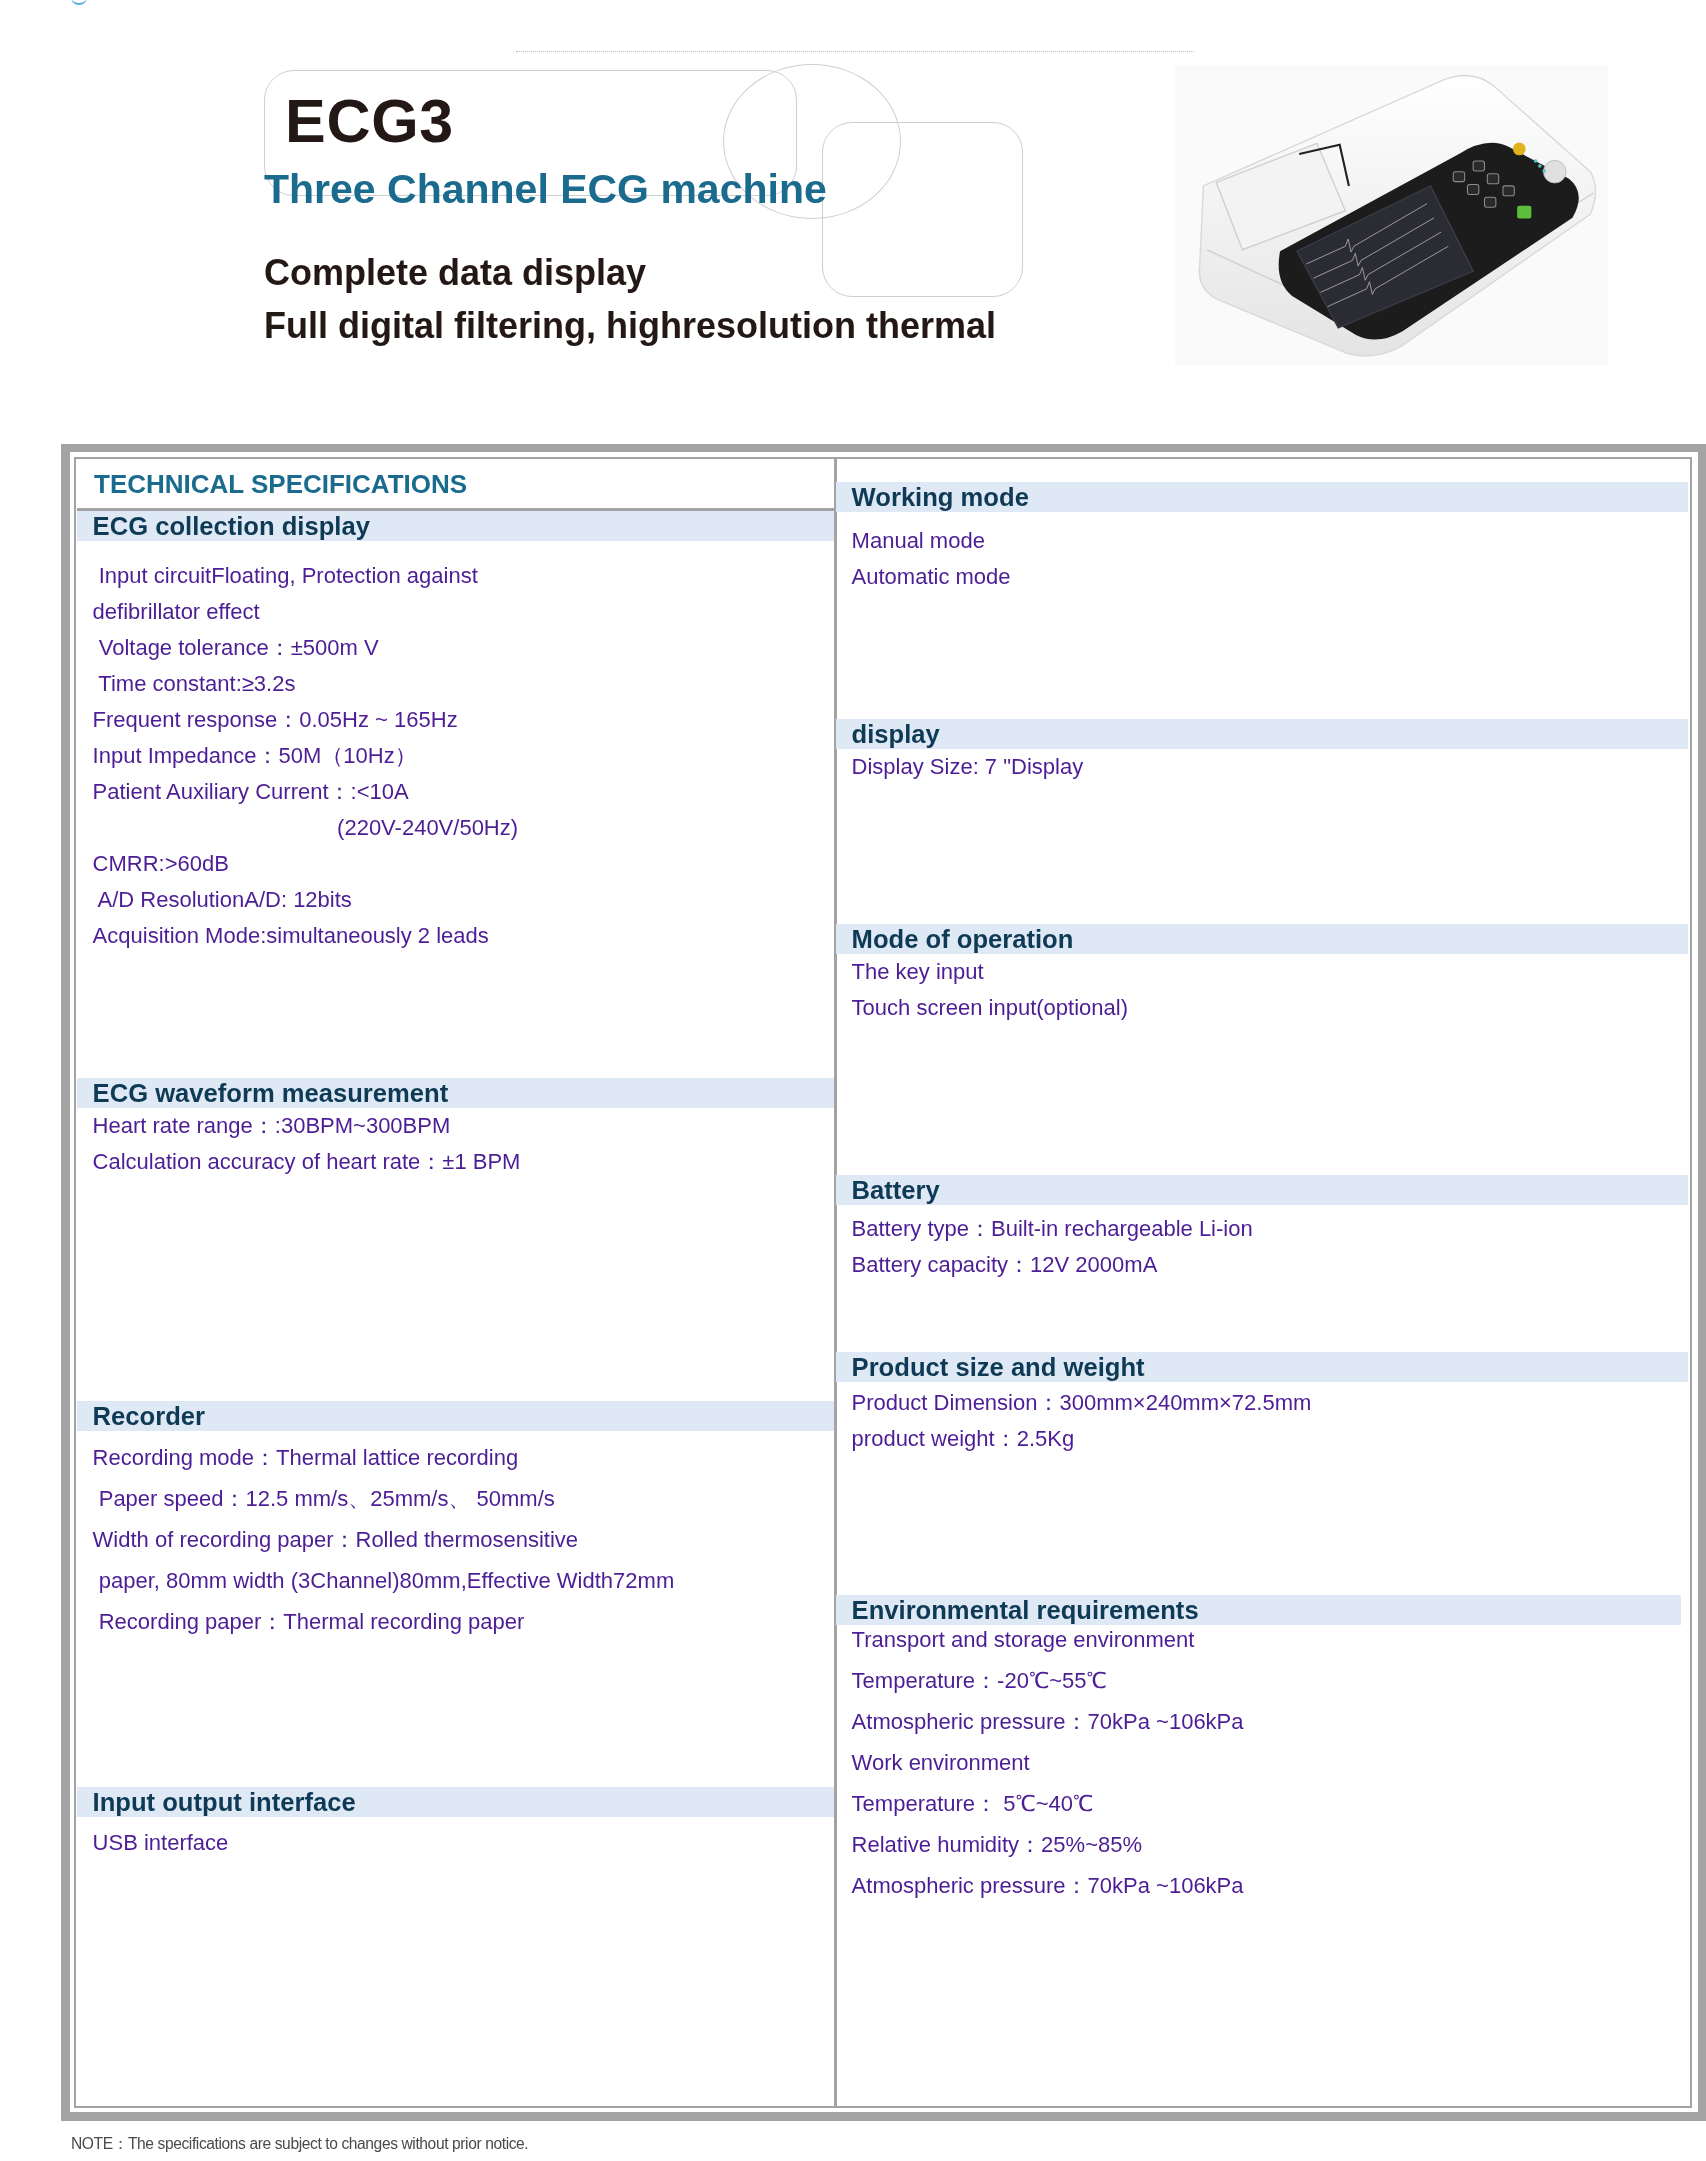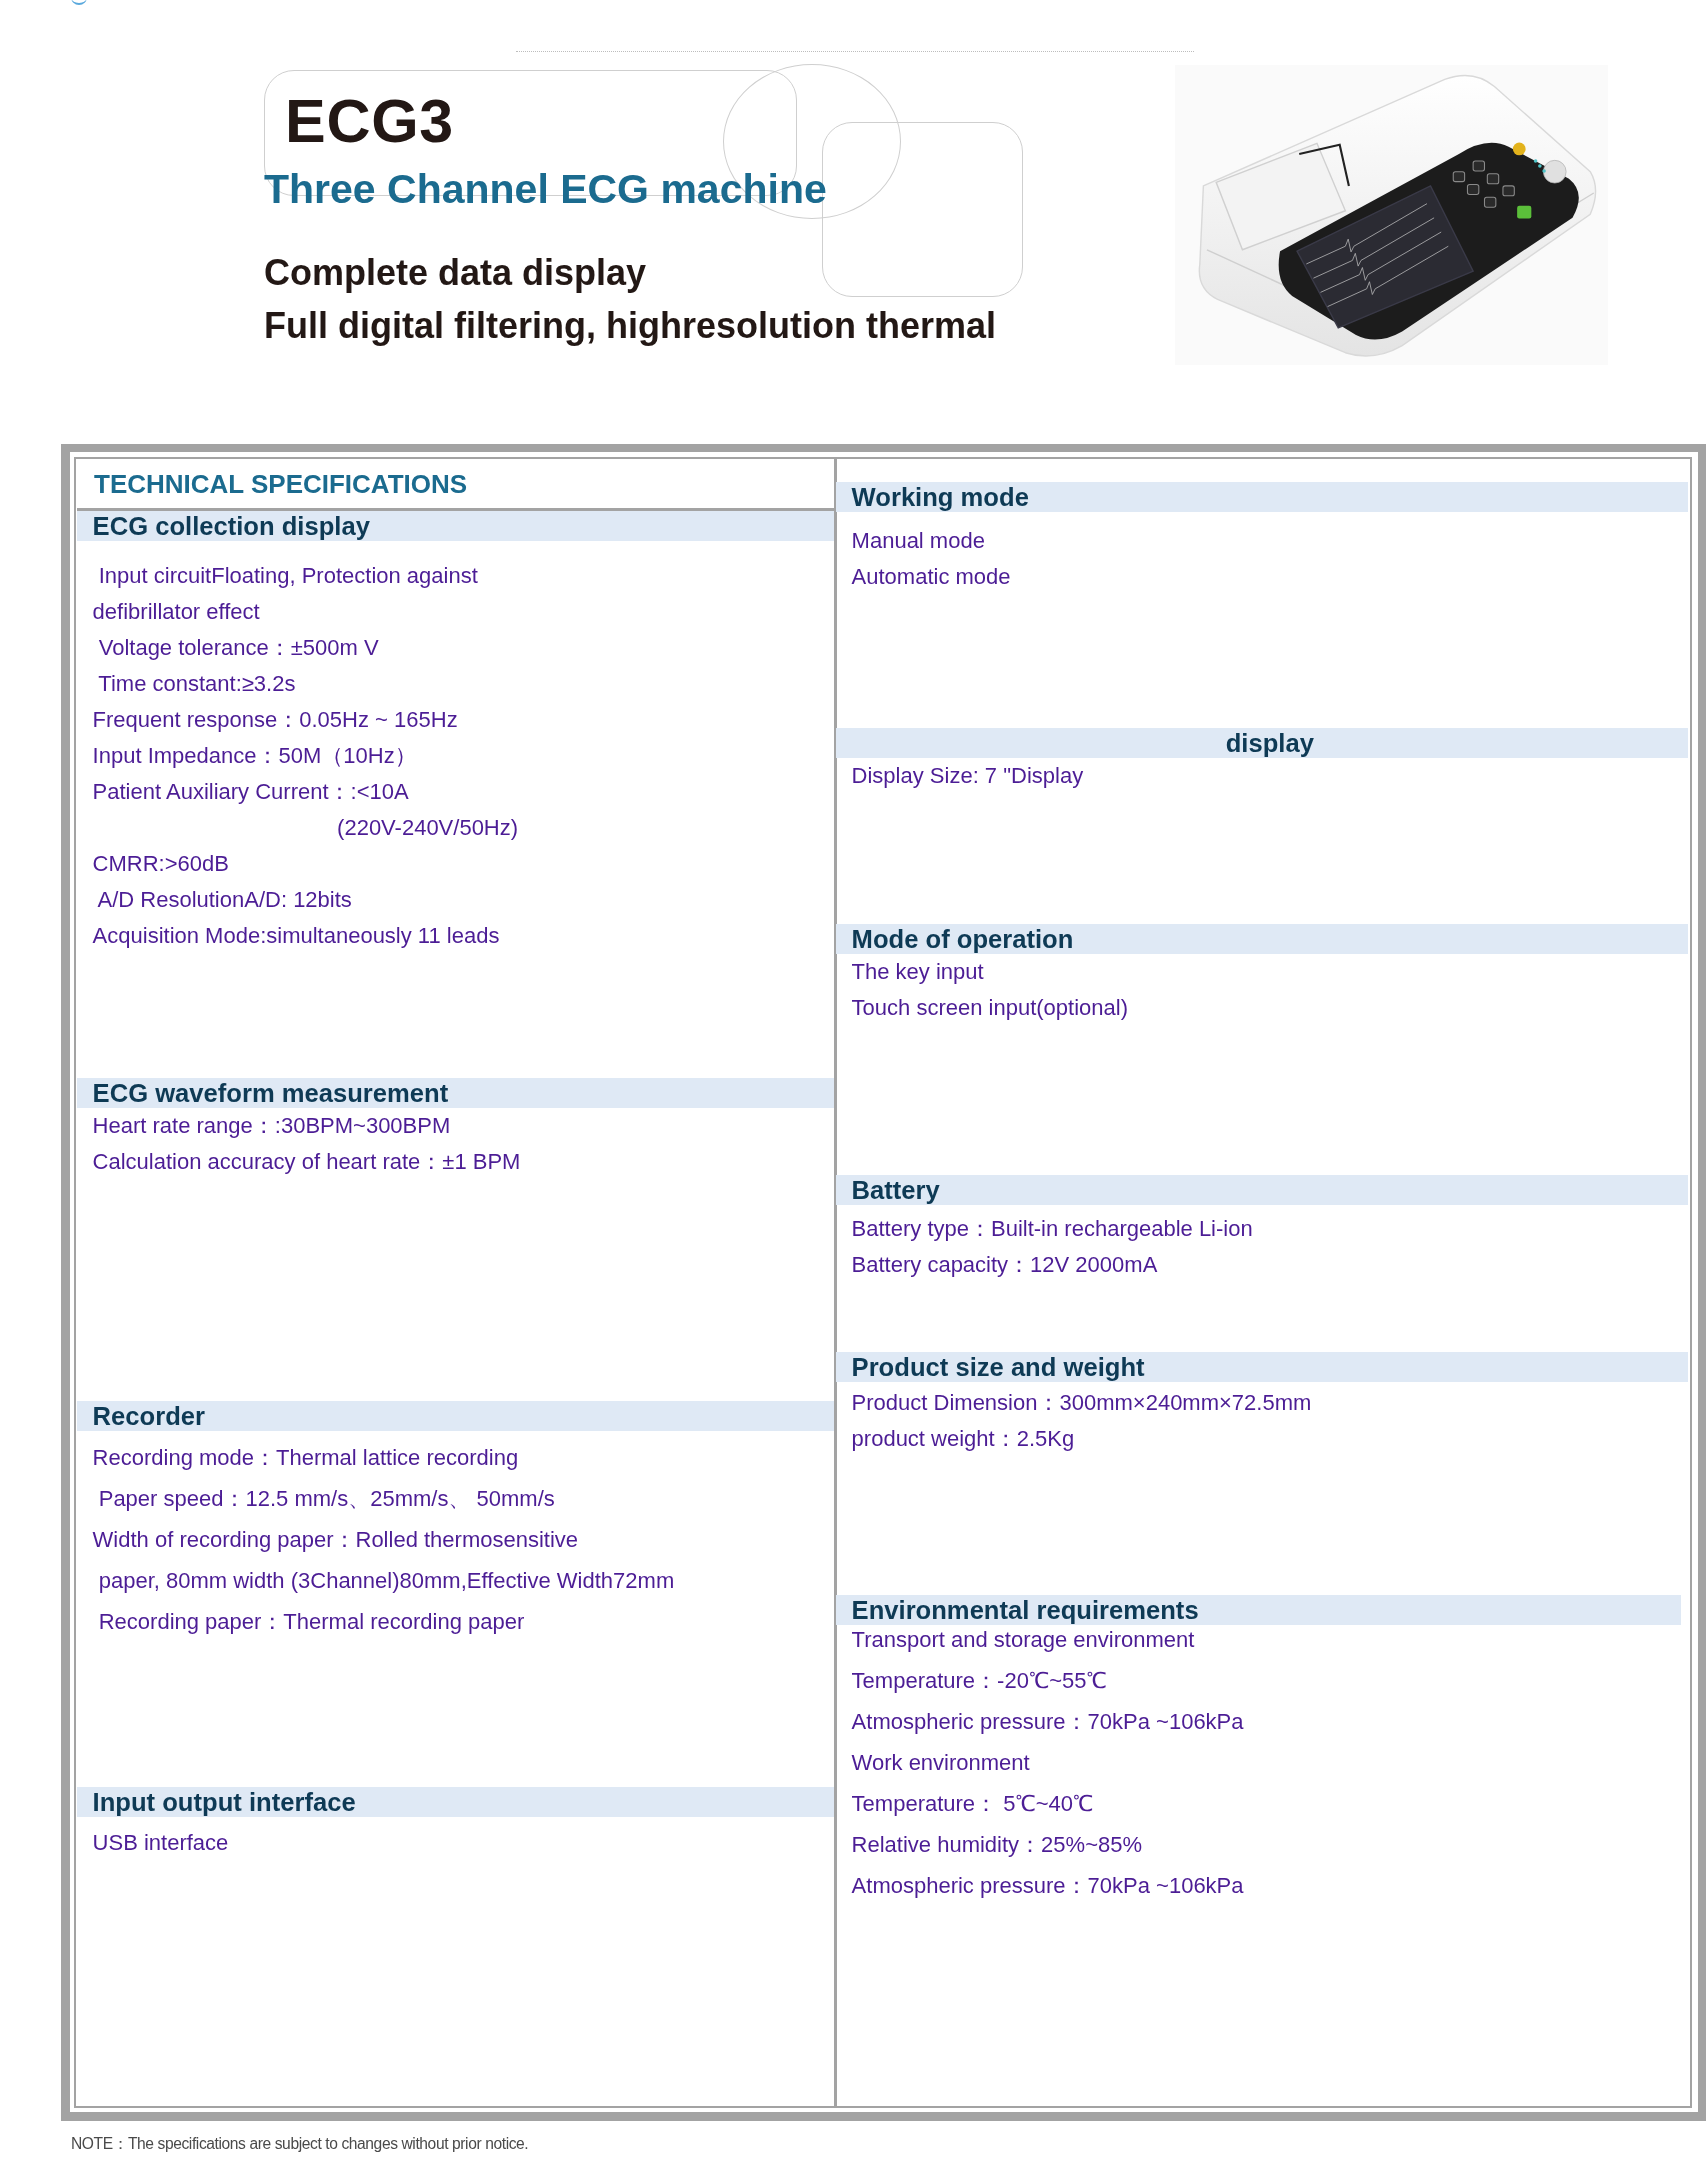--- a/index.html
+++ b/index.html
@@ -127,21 +127,21 @@
       <div class="line" style="line-height:36px;"> Input circuitFloating, Protection against</div>
       <div class="line" style="line-height:36px;">defibrillator effect</div>
       <div class="line" style="line-height:36px;"> Voltage tolerance：±500m V</div>
       <div class="line" style="line-height:36px;"> Time constant:≥3.2s</div>
       <div class="line" style="line-height:36px;">Frequent response：0.05Hz ~ 165Hz</div>
       <div class="line" style="line-height:36px;">Input Impedance：50M（10Hz）</div>
       <div class="line" style="line-height:36px;">Patient Auxiliary Current：:&lt;10A</div>
       <div class="line" style="line-height:36px;">                                        (220V-240V/50Hz)</div>
       <div class="line" style="line-height:36px;">CMRR:&gt;60dB</div>
       <div class="line" style="line-height:36px;"> A/D ResolutionA/D: 12bits</div>
-      <div class="line" style="line-height:36px;">Acquisition Mode:simultaneously 11 leads</div>
+      <div class="line" style="line-height:36px;">Acquisition Mode:simultaneously 2 leads</div>
     </div>
   </div>
 
   <div class="sec" style="top:619px;">
     <div class="sec-head">ECG waveform measurement</div>
     <div class="sec-body" style="top:30px;">
       <div class="line" style="line-height:36px;">Heart rate range：:30BPM~300BPM</div>
       <div class="line" style="line-height:36px;text-align:center;">Calculation accuracy of heart rate：±1 BPM</div>
     </div>
   </div>
@@ -168,21 +168,21 @@
 <div class="col col-right">
 
   <div class="sec" style="top:23px;">
     <div class="sec-head">Working mode</div>
     <div class="sec-body" style="top:41px;">
       <div class="line" style="line-height:36px;">Manual mode</div>
       <div class="line" style="line-height:36px;">Automatic mode</div>
     </div>
   </div>
 
-  <div class="sec" style="top:269px;text-align:center;">
+  <div class="sec" style="top:260px;">
     <div class="sec-head">display</div>
     <div class="sec-body" style="top:30px;">
       <div class="line" style="line-height:36px;">Display Size: 7 "Display</div>
     </div>
   </div>
 
   <div class="sec" style="top:465px;">
     <div class="sec-head">Mode of operation</div>
     <div class="sec-body" style="top:30px;">
       <div class="line" style="line-height:36px;">The key input</div>

